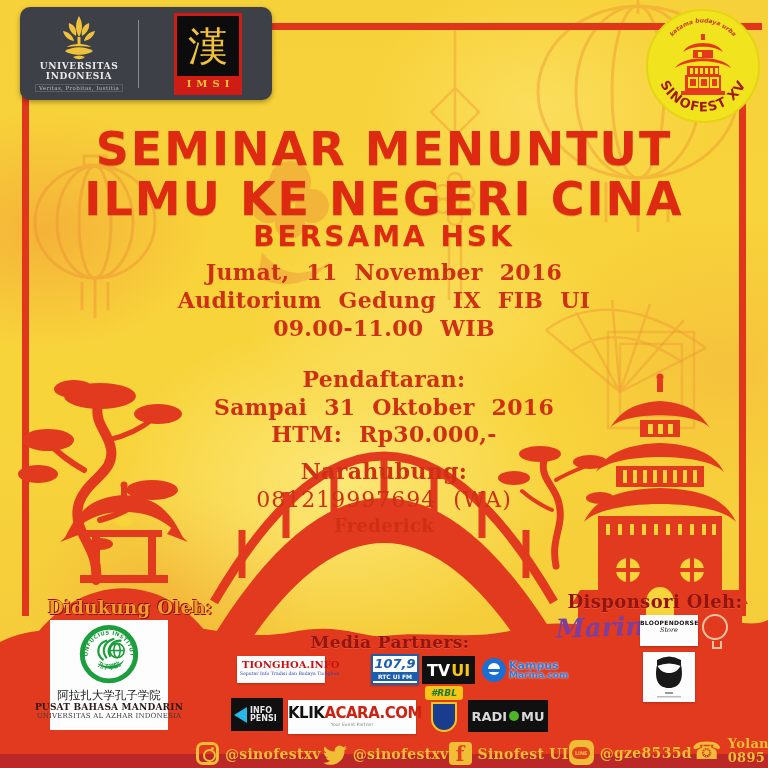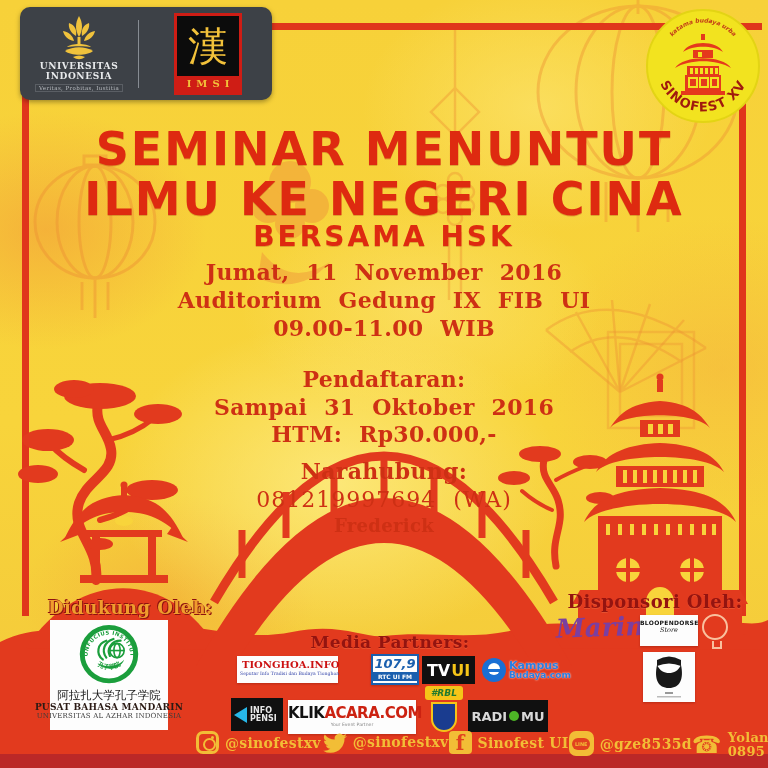--- a/index.html
+++ b/index.html
@@ -38,21 +38,21 @@
     letter-spacing:5px;text-align:center;line-height:16px;padding-left:5px;}
   .sino-circle{left:645px;top:8px;width:116px;height:116px;z-index:6;}
   .conf-box{left:50px;top:620px;width:118px;height:110px;background:#fdfdfd;z-index:7;
     display:flex;flex-direction:column;align-items:center;padding-top:2px;box-sizing:border-box;}
   .conf-hanzi{font-size:11.5px;color:#1a1a1a;line-height:1.1;margin-top:1px;white-space:nowrap;}
   .conf-l1{font-size:9px;font-weight:bold;color:#2b1a14;letter-spacing:.2px;white-space:nowrap;}
   .conf-l2{font-size:7px;color:#3c3c3c;letter-spacing:.2px;white-space:nowrap;}
   .mp-box{position:absolute;box-sizing:border-box;}
   .white-box{background:#fdfdfd;box-shadow:0 1px 2px rgba(90,10,0,.3);}
   .black-box{background:#101010;}
-  .foot{left:196px;right:8px;top:731px;height:34px;display:flex;align-items:flex-start;
+  .foot{left:196px;right:8px;top:731px;height:34px;display:flex;align-items:flex-end;
     justify-content:space-between;z-index:8;}
   .fitem{display:flex;align-items:center;gap:6px;}
   .ftext{color:#f2bd36;font-size:14px;font-weight:bold;letter-spacing:.3px;white-space:nowrap;}
   .ig-icon{width:23px;height:23px;border:3px solid #f2bd36;border-radius:7px;position:relative;box-sizing:border-box;}
   .ig-icon::before{content:"";position:absolute;left:4px;top:4px;width:9px;height:9px;border:2.5px solid #f2bd36;border-radius:50%;}
   .ig-icon::after{content:"";position:absolute;right:2px;top:2px;width:3px;height:3px;background:#f2bd36;border-radius:50%;}
   .fb-icon{width:23px;height:23px;background:#f2bd36;border-radius:4px;color:#e2421f;
     font-family:"DejaVu Serif",serif;font-weight:bold;font-size:20px;text-align:center;line-height:25px;overflow:hidden;}
   .line-icon{width:25px;height:25px;background:#f2bd36;border-radius:7px;display:flex;align-items:center;justify-content:center;}
   .line-bubble{width:18px;height:12px;background:#e2421f;border-radius:6px;color:#f2bd36;
@@ -334,21 +334,21 @@
         <textPath href="#cArcB" startOffset="50%" text-anchor="middle">孔子学院</textPath>
       </text>
     </svg>
     <div class="conf-hanzi">阿拉扎大学孔子学院</div>
     <div class="conf-l1">PUSAT BAHASA MANDARIN</div>
     <div class="conf-l2">UNIVERSITAS AL AZHAR INDONESIA</div>
   </div>
 
   <div class="abs ctr sechead dark" style="left:240px;width:300px;top:632px;z-index:7;">Media Partners:</div>
 
-  <div class="mp-box white-box" style="left:237px;top:656px;width:101px;height:27px;z-index:7;padding:2px 3px;">
+  <div class="mp-box white-box" style="left:237px;top:656px;width:88px;height:27px;z-index:7;padding:2px 3px;">
     <div style="display:flex;align-items:center;gap:2px;">
       <div style="width:8px;height:13px;background:#cc1111;"></div>
       <span class="ser" style="font-size:10px;font-weight:bold;color:#cc1111;white-space:nowrap;">TIONGHOA.INFO</span>
     </div>
     <div class="ser" style="font-size:4.6px;color:#3344aa;white-space:nowrap;">Seputar Info Tradisi dan Budaya Tionghoa</div>
   </div>
 
   <div class="mp-box white-box" style="left:371px;top:654px;width:48px;height:31px;z-index:7;border:2px solid #1a5fae;text-align:center;box-sizing:border-box;">
     <div class="san" style="font-size:13px;font-weight:bold;font-style:italic;color:#1a5fae;line-height:16px;">107,9</div>
     <div class="san" style="font-size:6px;font-weight:bold;color:#ffffff;background:#1a5fae;line-height:9px;">RTC UI FM</div>
@@ -359,21 +359,21 @@
     <span class="san" style="font-size:16px;font-weight:bold;color:#f5c518;">UI</span>
   </div>
 
   <div class="mp-box" style="left:482px;top:654px;width:82px;height:32px;z-index:7;display:flex;align-items:center;gap:3px;">
     <div style="width:24px;height:24px;border-radius:50%;background:#1a6fd4;position:relative;flex:none;">
       <div style="position:absolute;left:6px;top:5px;width:12px;height:12px;border-radius:50%;background:#fff;"></div>
       <div style="position:absolute;left:5px;top:11px;width:14px;height:3px;background:#1a6fd4;"></div>
     </div>
     <div style="line-height:1;">
       <div class="san" style="font-size:11px;font-weight:bold;color:#2a7de1;text-shadow:0 0 2px #fff;">Kampus</div>
-      <div class="san" style="font-size:9px;font-weight:bold;color:#2a7de1;text-shadow:0 0 2px #fff;">Budaya.com</div>
+      <div class="san" style="font-size:9px;font-weight:bold;color:#2a7de1;text-shadow:0 0 2px #fff;">Marina.com</div>
     </div>
   </div>
 
   <div class="mp-box black-box" style="left:231px;top:698px;width:52px;height:33px;z-index:7;display:flex;align-items:center;gap:3px;padding-left:3px;box-sizing:border-box;">
     <div style="width:0;height:0;border-top:8px solid transparent;border-bottom:8px solid transparent;border-right:13px solid #27b7e8;"></div>
     <div class="san" style="line-height:1;">
       <div style="font-size:8px;font-weight:bold;color:#e8e8e8;">INFO</div>
       <div style="font-size:8px;font-weight:bold;color:#e8e8e8;">PENSI</div>
     </div>
   </div>

